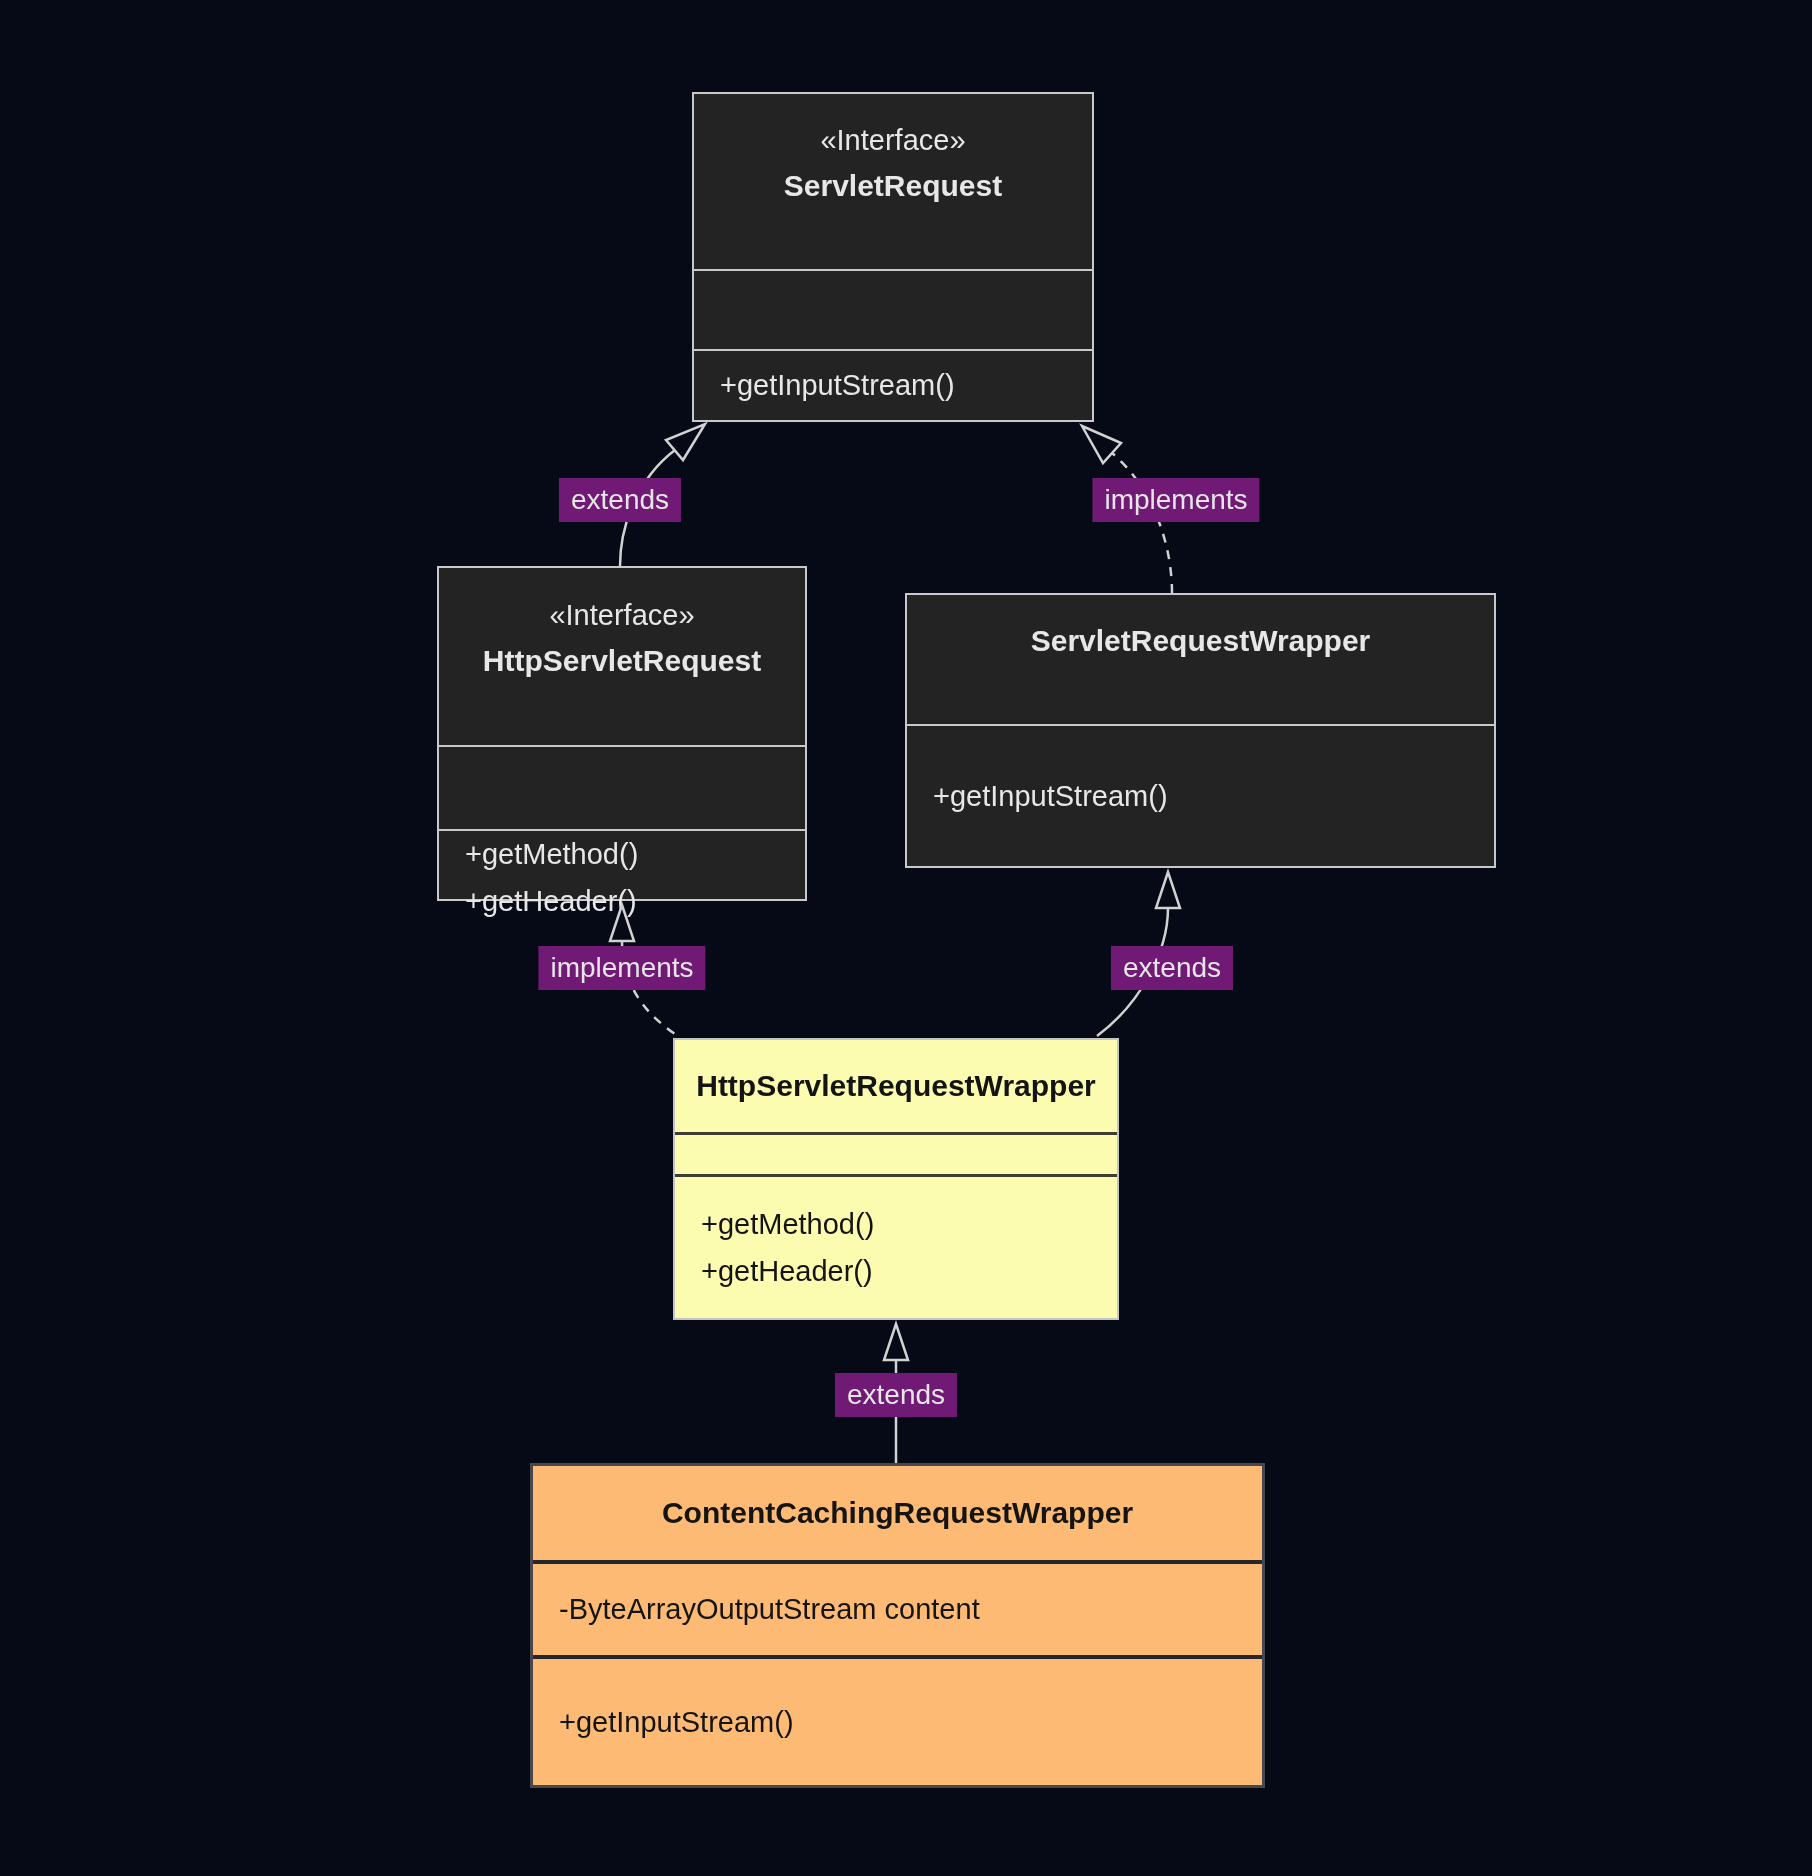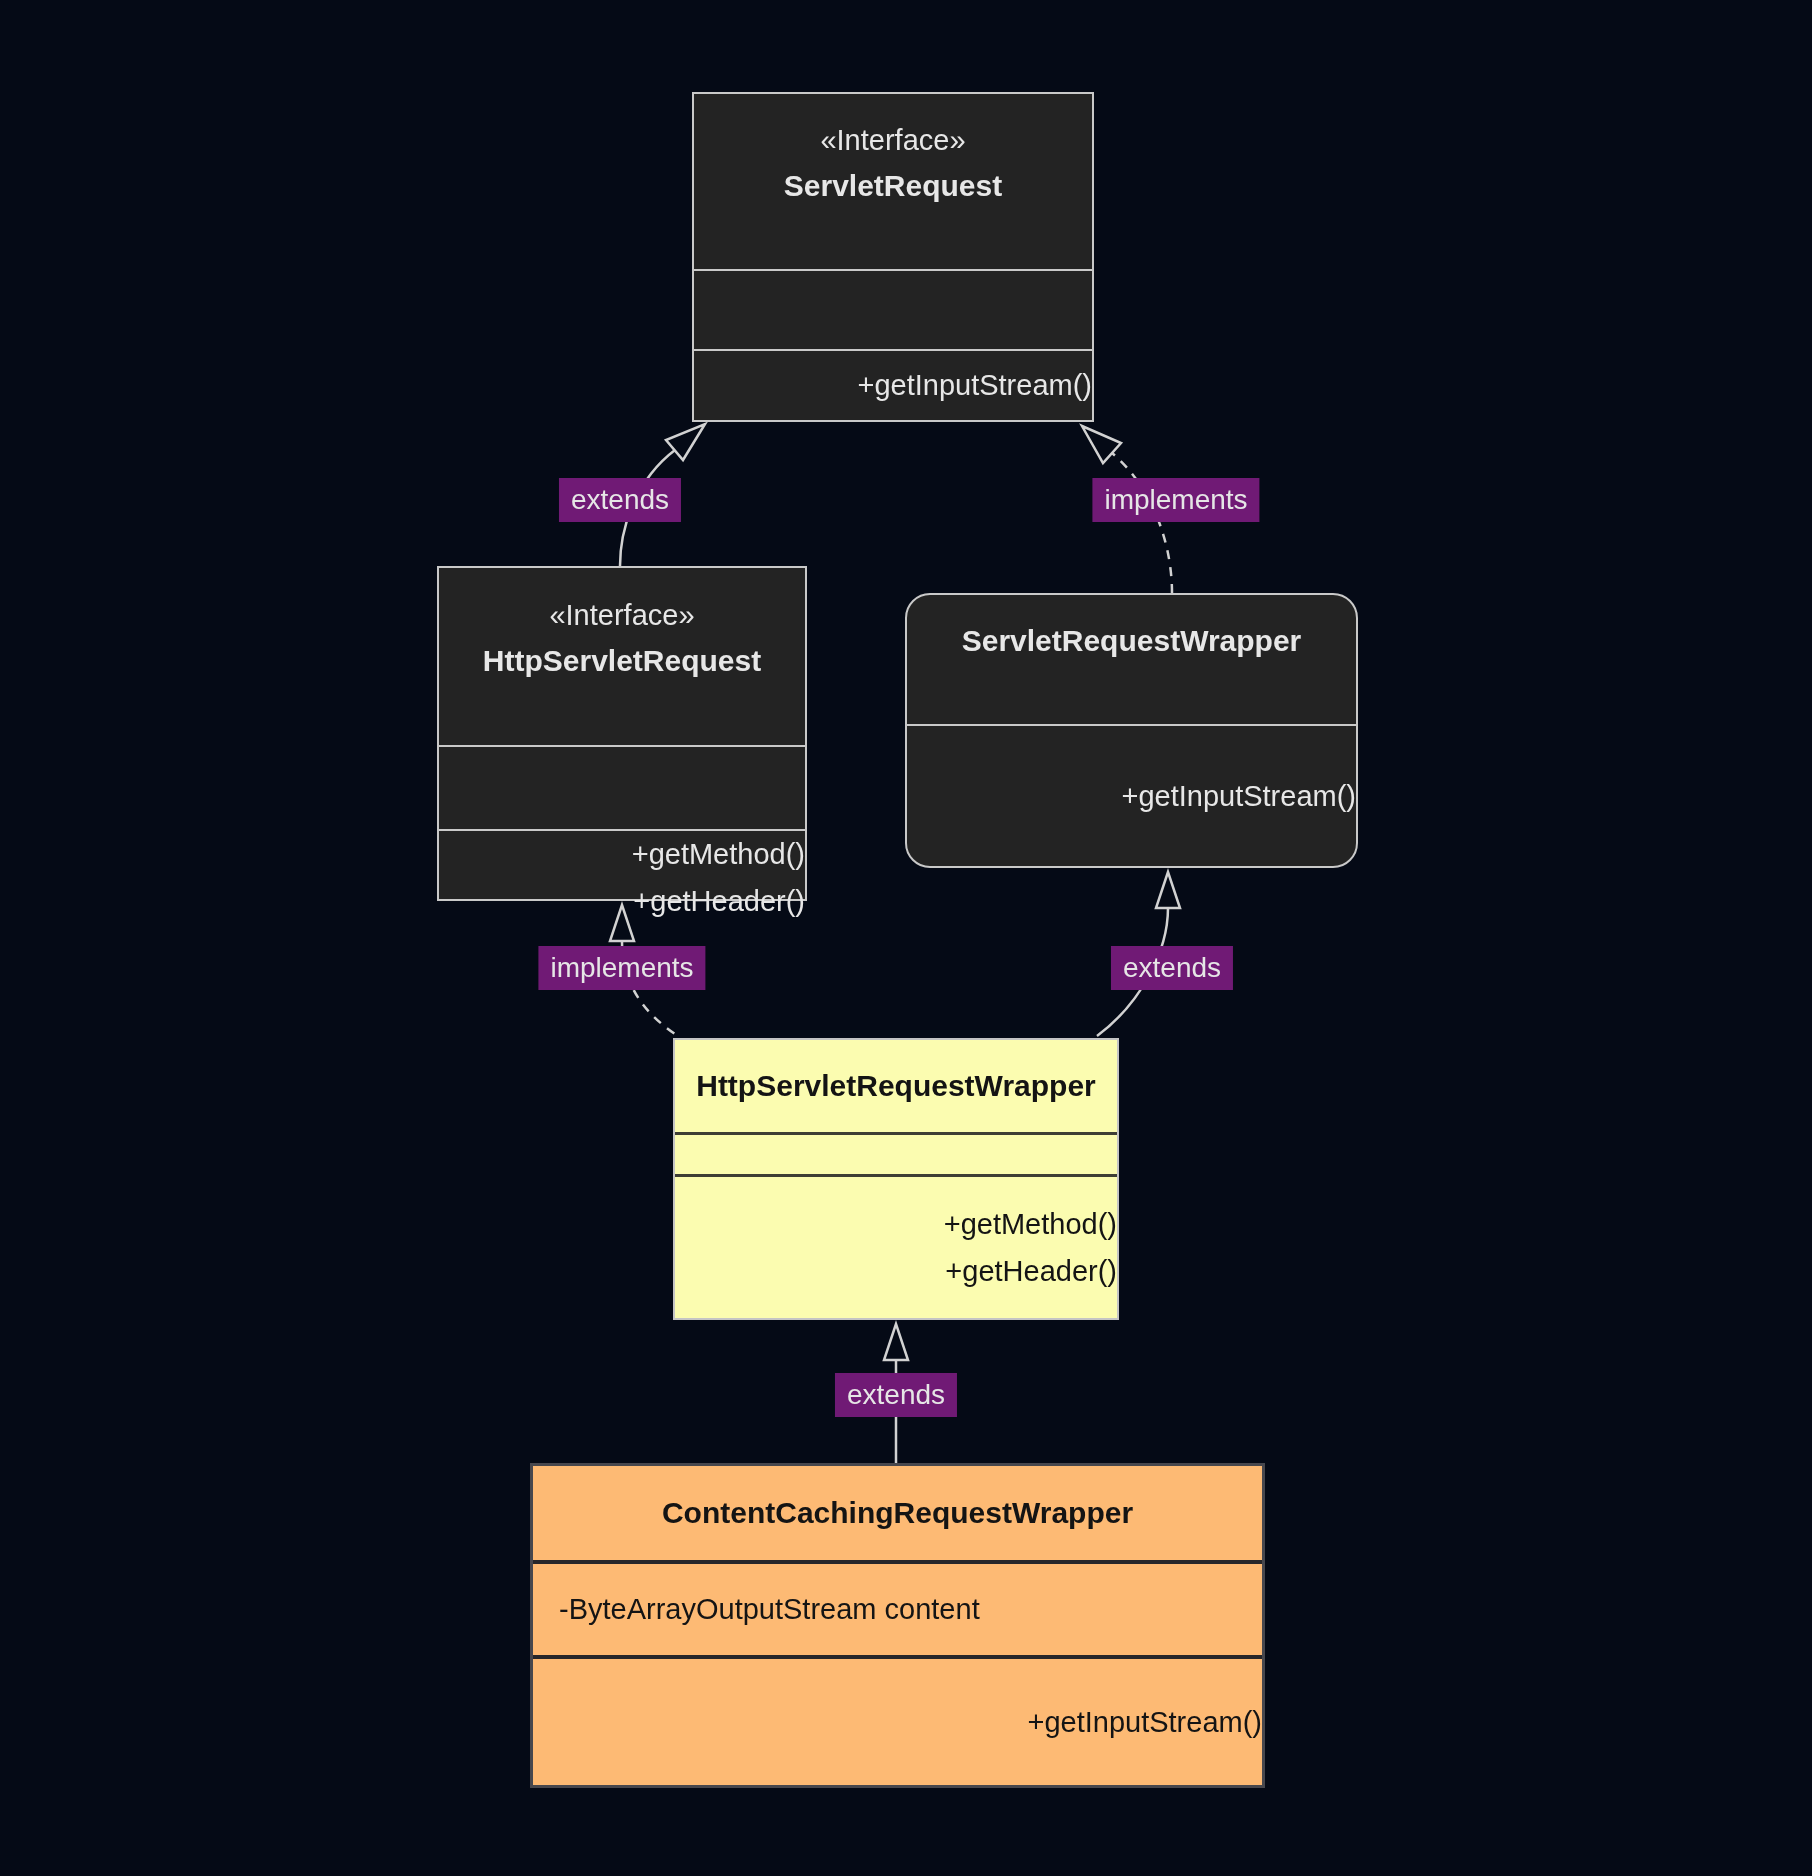--- a/index.html
+++ b/index.html
@@ -35,21 +35,21 @@
   }
   .stereotype{font-size:29px;font-weight:400;line-height:46px;}
   .cls-name{font-size:30px;font-weight:700;line-height:46px;}
   .compartment{
     display:flex;flex-direction:column;justify-content:center;
     box-sizing:border-box;
     padding-left:26px;
     font-size:29px;line-height:47px;
     flex:0 0 auto;
   }
-  .compartment.grow{flex:1 1 auto;text-align:right;}
+  .compartment.grow{flex:1 1 auto;}
   .member-row{white-space:nowrap;}
 
   .edge-label{
     position:absolute;
     transform:translate(-50%,-50%);
     background:#701a75;color:#e6e6e6;
     font-size:28px;line-height:28px;
     padding:8px 12px;
     white-space:nowrap;
     z-index:10;
@@ -98,21 +98,21 @@
       <div class="stereotype">«Interface»</div>
       <div class="cls-name">HttpServletRequest</div>
     </div>
     <div class="compartment" style="height:47px;"></div>
     <div class="compartment grow">
       <div class="member-row">+getMethod()</div>
       <div class="member-row">+getHeader()</div>
     </div>
   </div>
 
-  <div class="class-box dark" style="left:905px;top:593px;width:453px;height:275px;border-radius:25px;">
+  <div class="class-box dark" style="left:905px;top:593px;width:591px;height:275px;">
     <div class="c-title" style="height:92px;">
       <div class="cls-name">ServletRequestWrapper</div>
     </div>
     <div class="compartment grow">
       <div class="member-row">+getInputStream()</div>
     </div>
   </div>
 
   <div class="class-box yellow" style="left:673px;top:1038px;width:446px;height:282px;">
     <div class="c-title" style="height:92px;">

